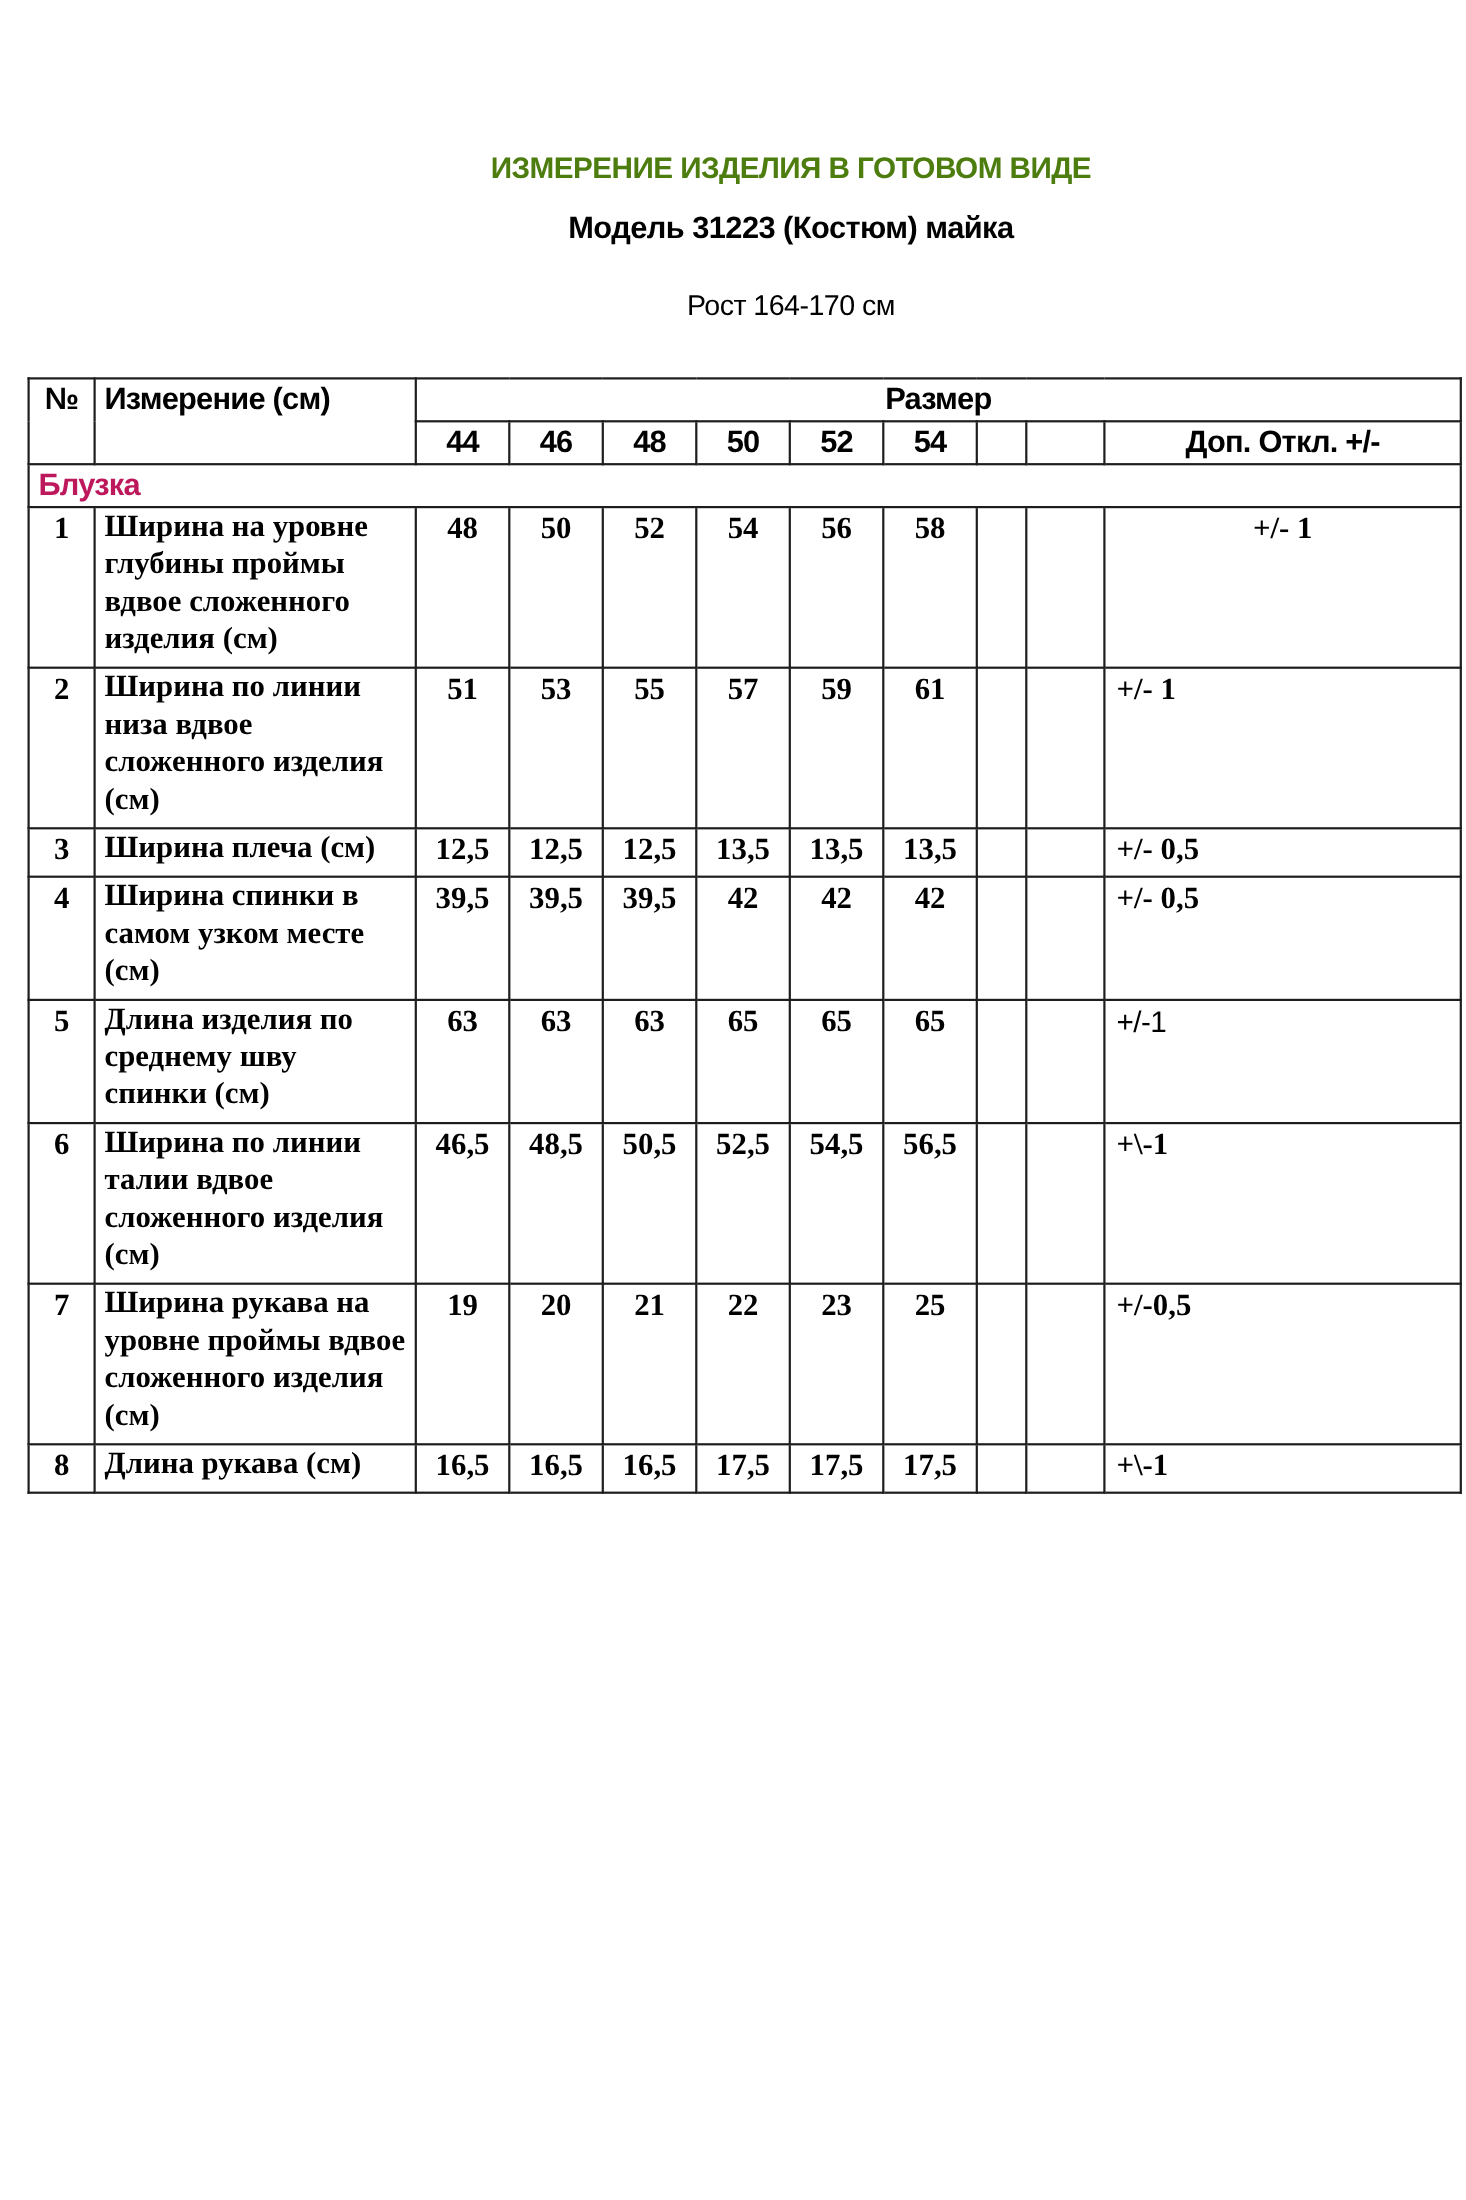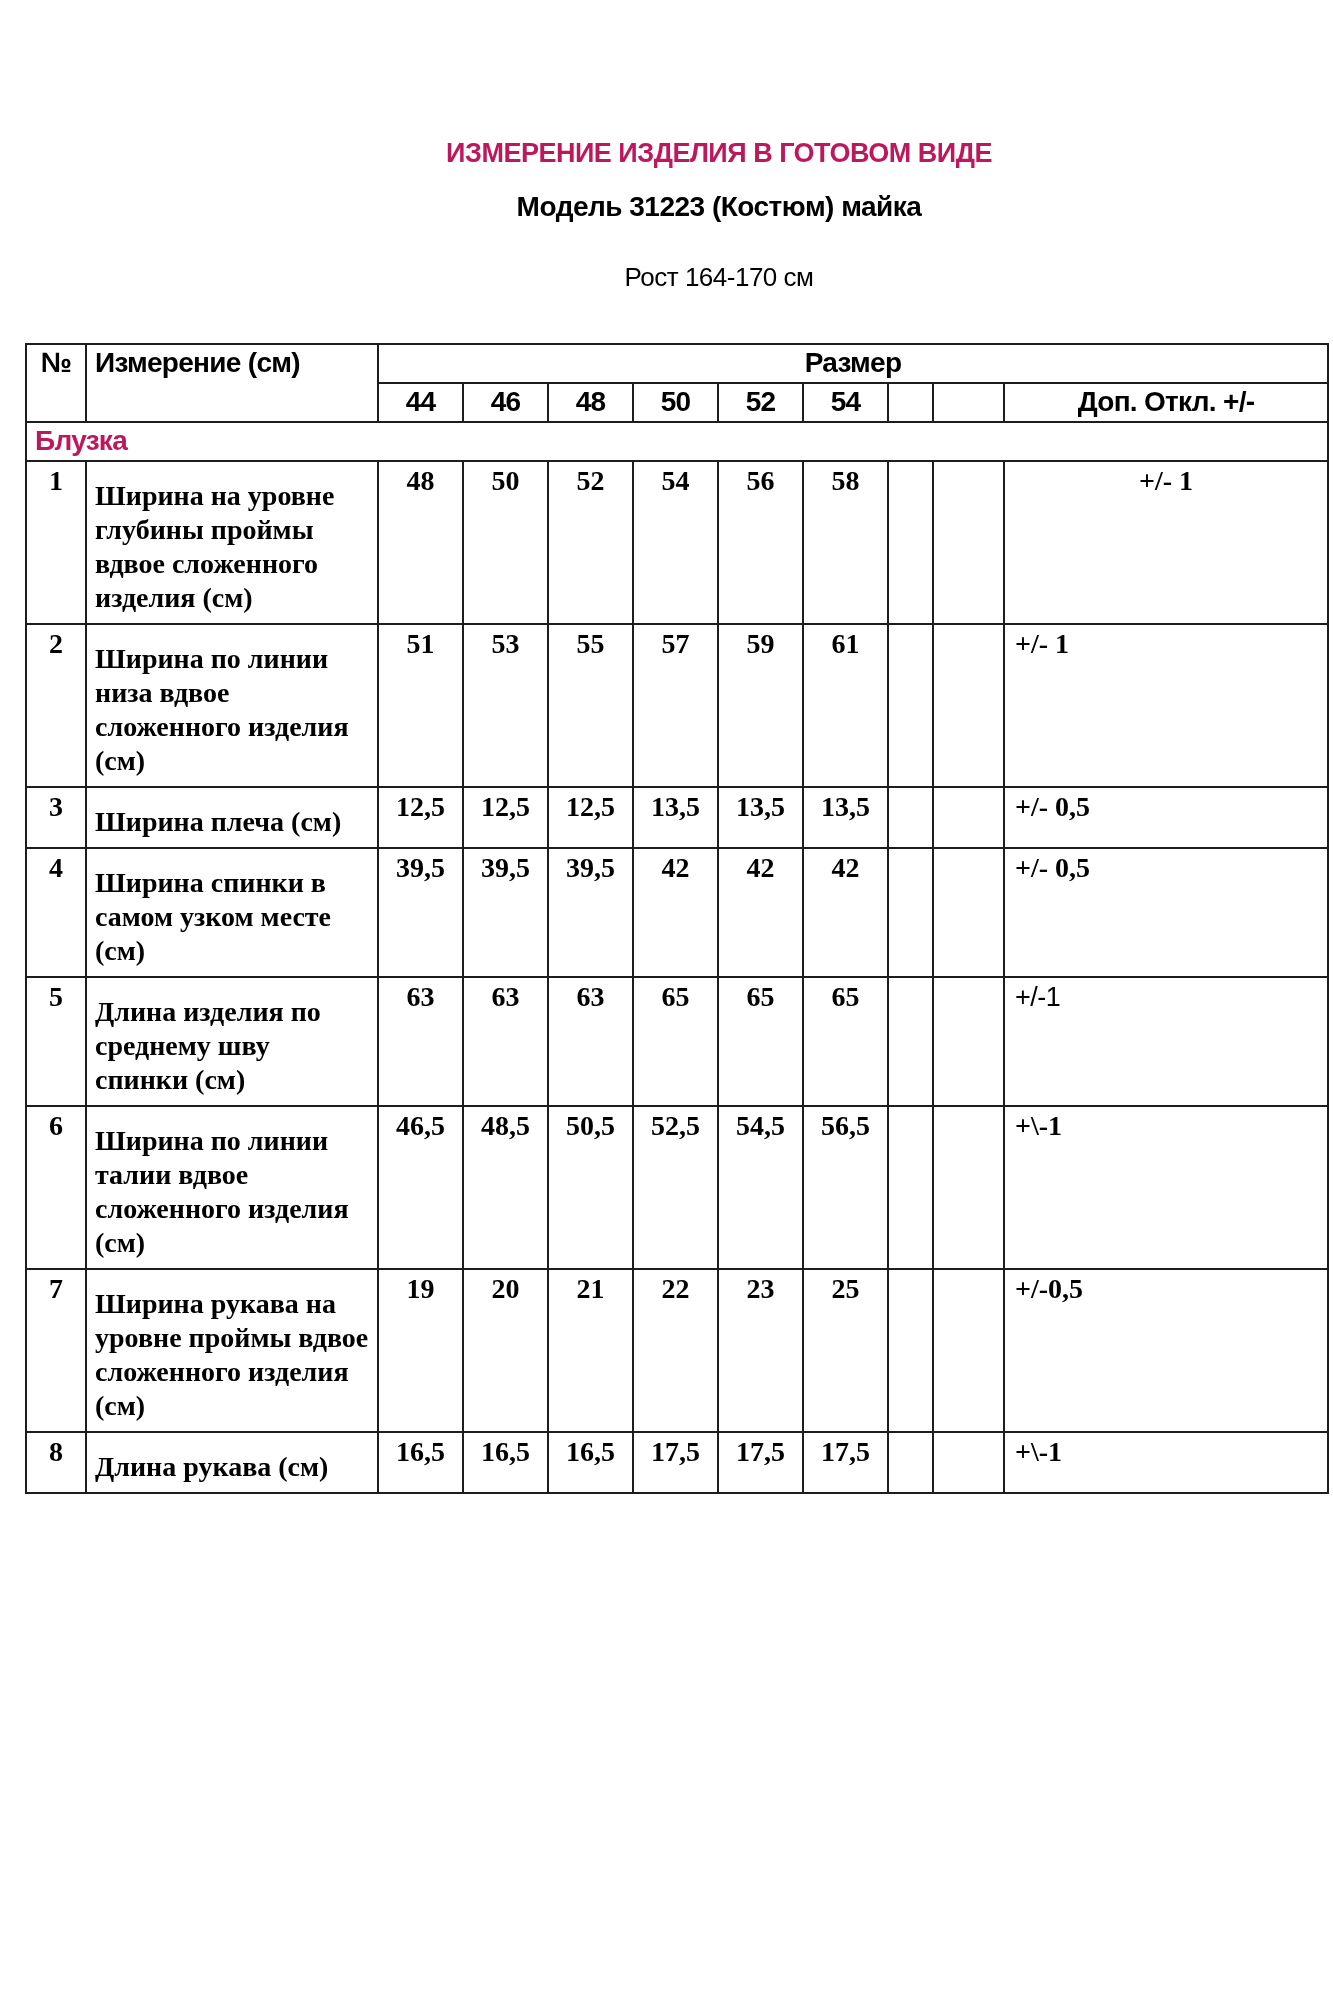--- a/index.html
+++ b/index.html
@@ -14,21 +14,21 @@
     width: 1333px;
     height: 2000px;
     background: #ffffff;
     overflow: hidden;
   }
   .headings {
     padding: 138px 0 0 105px;
     text-align: center;
   }
   .doc-title {
-    color: #be185d;
+    color: #4d7c0f;
     font-weight: bold;
     font-size: 27px;
     letter-spacing: -0.5px;
     margin-bottom: 22px;
   }
   .doc-subtitle {
     font-weight: bold;
     font-size: 28px;
     letter-spacing: -0.5px;
     margin-bottom: 39px;
@@ -69,21 +69,21 @@
     padding: 2px 8px 3px;
     line-height: 32px;
   }
   tbody td {
     font-family: "Liberation Serif", serif;
     font-weight: bold;
     font-size: 28px;
     line-height: 34px;
   }
   td.c-no { text-align: center; padding: 2px 2px 6px; }
-  td.c-measure { padding: 17px 8px 8px; text-align: left; }
+  td.c-measure { padding: 0 8px 8px; text-align: left; }
   td.c-size { padding: 2px 6px 6px; text-align: center; }
   td.c-tol { padding: 2px 10px 6px; text-align: left; }
   tr.centered td.c-size, tr.centered td.c-tol { text-align: center; }
   td.c-tol.light {
     font-family: "Liberation Sans", sans-serif;
     font-weight: 400;
     font-size: 27px;
     letter-spacing: -0.5px;
   }
 </style>

